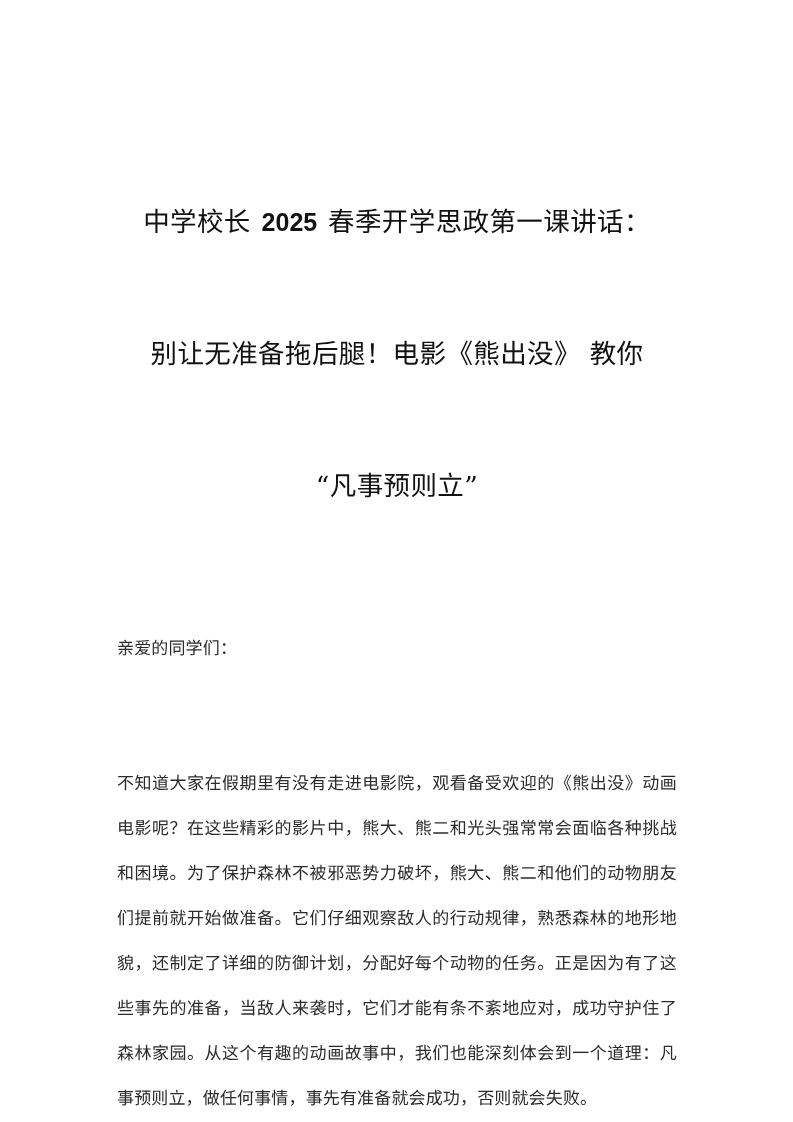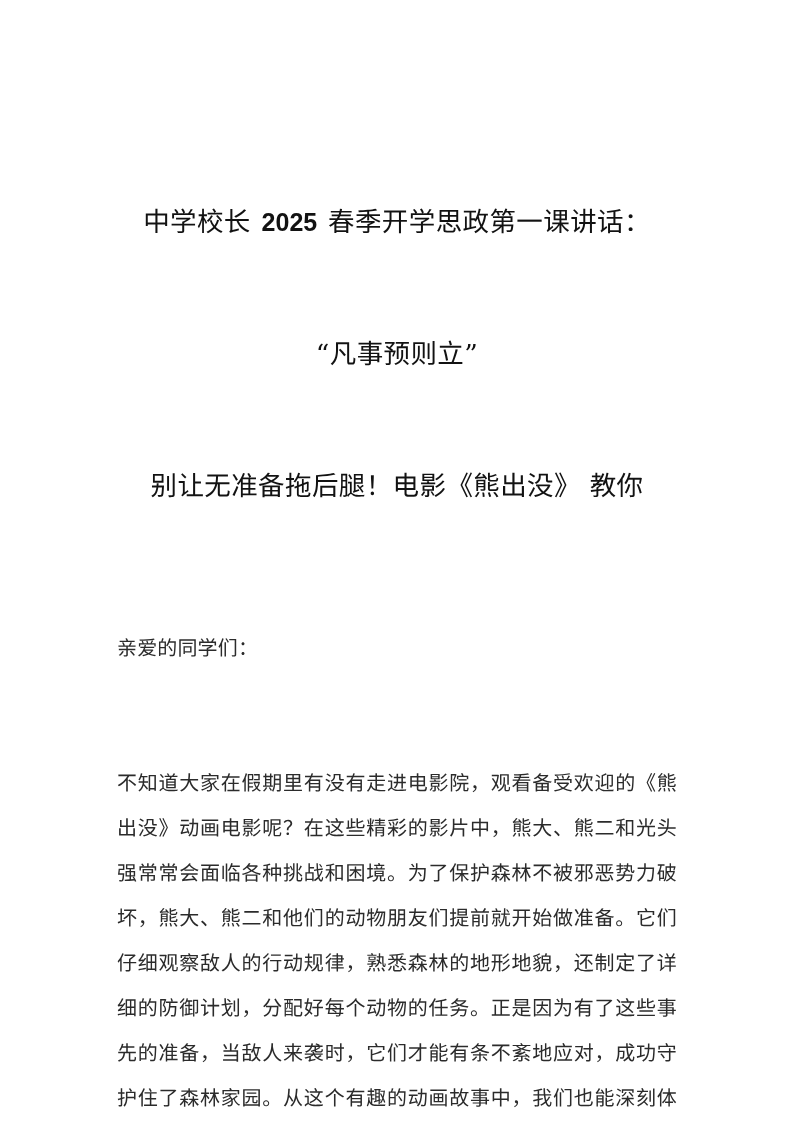--- a/index.html
+++ b/index.html
@@ -54,21 +54,21 @@
   }
 
   
   .body-block {
     margin-top: 30px;
   }
 
   .para {
     margin: 0;
     font-family: "DejaVu Serif", "Liberation Serif", serif;
-    font-size: 20px;
+    font-size: 17px;
     line-height: 45px;
     color: #2b2b2b;
     text-align: justify;
     text-justify: inter-character;
     letter-spacing: 0.15px;
     white-space: pre-wrap;
   }
 
   
   .spacer {
@@ -78,22 +78,22 @@
   }
 </style>
 </head>
 <body>
 
 <div class="page">
   <div class="content">
 
     <h1 class="doc-title">
       <span class="t-line"><span>中学校长 </span><span class="year">2025</span><span> 春季开学思政第一课讲话：</span></span>
+      <span class="t-line">别让无准备拖后腿！电影《熊出没》 教你</span>
       <span class="t-line">“凡事预则立”</span>
-      <span class="t-line">别让无准备拖后腿！电影《熊出没》 教你</span>
     </h1>
 
     <div class="body-block">
 
       <p class="para">亲爱的同学们：</p>
 
       <div class="spacer">&nbsp;</div>
 
 
       <div class="spacer">&nbsp;</div>

